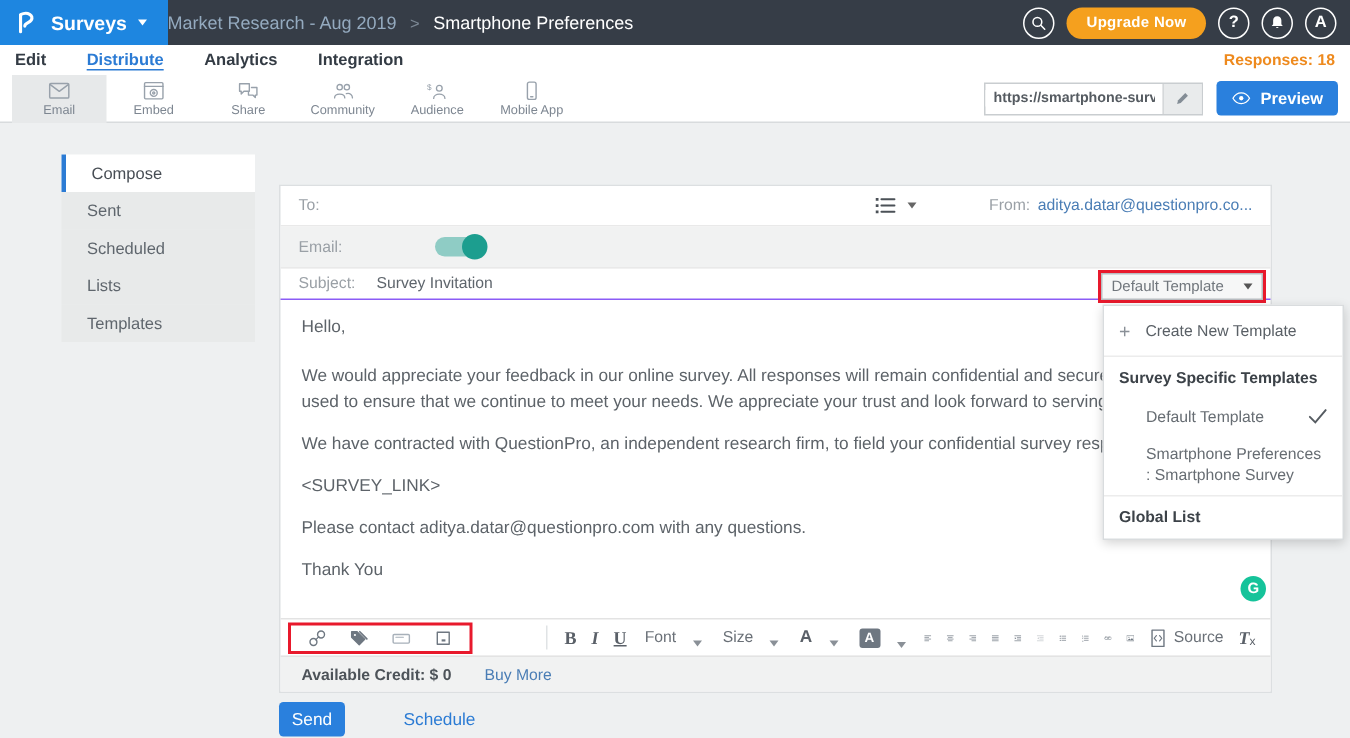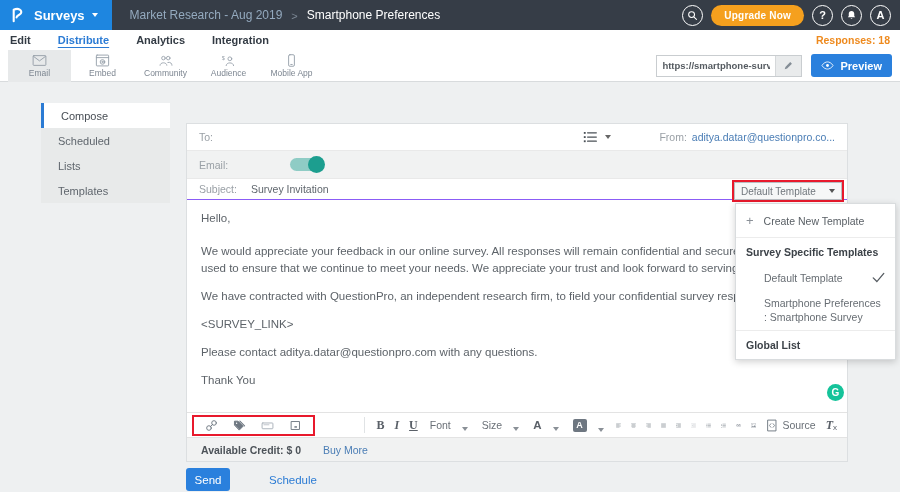--- a/index.html
+++ b/index.html
@@ -6,21 +6,21 @@
   html,body{width:900px;height:492px}
   .app{position:relative;width:900px;height:492px;background:#eef0f1;overflow:hidden;
        font-family:"Liberation Sans","DejaVu Sans",sans-serif;-webkit-font-smoothing:antialiased}
 
   
   .topbar{display:flex;align-items:center;height:30px;background:#363d47}
   .brand{display:flex;align-items:center;gap:7px;background:#1e86e0;height:30px;padding:0 14px 0 8px;cursor:pointer}
   .brand-name{font-size:13px;font-weight:700;color:#fff}
   .tri-down{width:0;height:0;border-left:3.5px solid transparent;border-right:3.5px solid transparent;border-top:4px solid currentColor;display:inline-block}
   .brand .tri-down{color:#fff}
-  .crumbs{margin-left:18px;display:flex;align-items:flex-end;gap:9px;font-size:12px}
+  .crumbs{display:flex;align-items:flex-end;gap:9px;font-size:12px}
   .crumb-parent{color:#94aabf}
   .crumb-sep{color:#7b8794;font-size:11px}
   .crumb-current{color:#ffffff}
   .top-right{margin-left:auto;display:flex;align-items:center;gap:8px;padding-right:9px}
   .circle-btn{width:21px;height:21px;border:1.5px solid #fff;border-radius:50%;display:flex;align-items:center;justify-content:center;color:#fff;font-size:11px;font-weight:700;cursor:pointer}
   .upgrade{background:#f5a01e;color:#fff;font-size:10px;font-weight:700;padding:5px 13px;border-radius:11px;cursor:pointer;letter-spacing:.2px}
 
   
   .navbar{display:flex;align-items:center;height:20px;background:#fff;padding:0 10px;gap:27px;font-size:11px;font-weight:700}
   .nav-item{color:#333b44;cursor:pointer}
@@ -163,20 +163,27 @@
     <div class="chtab">
       <svg class="icon" width="15" height="13" viewBox="0 0 20 18">
         <rect x="1.5" y="1.5" width="17" height="15" rx="1"></rect>
           <path d="M1.5 5 h17"></path>
           <circle cx="10" cy="11" r="3.2"></circle>
           <circle cx="10" cy="11" r="1"></circle>
       </svg>
       <span class="lbl">Embed</span>
     </div>
     <div class="chtab">
+      <svg class="icon" width="15" height="13" viewBox="0 0 20 18">
+        <path d="M2 2.5 h9 v7 h-5 l-2.5 2.5 v-2.5 h-1.5z"></path>
+          <path d="M13 6 h5 v7 h-1.5 v2.3 l-2.3-2.3 h-4 v-2.5"></path>
+      </svg>
+      <span class="lbl">Share</span>
+    </div>
+    <div class="chtab">
       <svg class="icon" width="15" height="13" viewBox="0 0 22 18">
         <circle cx="8" cy="5.5" r="2.6"></circle>
           <circle cx="15" cy="5.5" r="2.6"></circle>
         <path d="M3 16 c0-5 10-5 10 0"></path>
           <path d="M14.5 11.8 c4-1 6 1.7 6 4.2"></path>
       </svg>
       <span class="lbl">Community</span>
     </div>
     <div class="chtab">
       <svg class="icon" width="15" height="13" viewBox="0 0 22 18">
@@ -207,20 +214,21 @@
           <path d="M1.5 6.5 C4 2 8 1 10 1 s6 1 8.5 5.5 C16 11 12 12 10 12 s-6-1-8.5-5.5z" fill="none" stroke="#fff" stroke-width="1.3"></path>
           <circle cx="10" cy="6.5" r="2.2" fill="#fff"></circle>
         </svg>
         <span>Preview</span>
       </div>
     </div>
   </div>
 
   <div class="sidebar">
     <div class="side-item active">Compose</div>
+    <div class="side-item">Sent</div>
     <div class="side-item">Scheduled</div>
     <div class="side-item">Lists</div>
     <div class="side-item">Templates</div>
   </div>
 
   <div class="panel">
 
     <div class="row-to">
       <span class="fld-label">To:</span>
       <div class="to-right">

